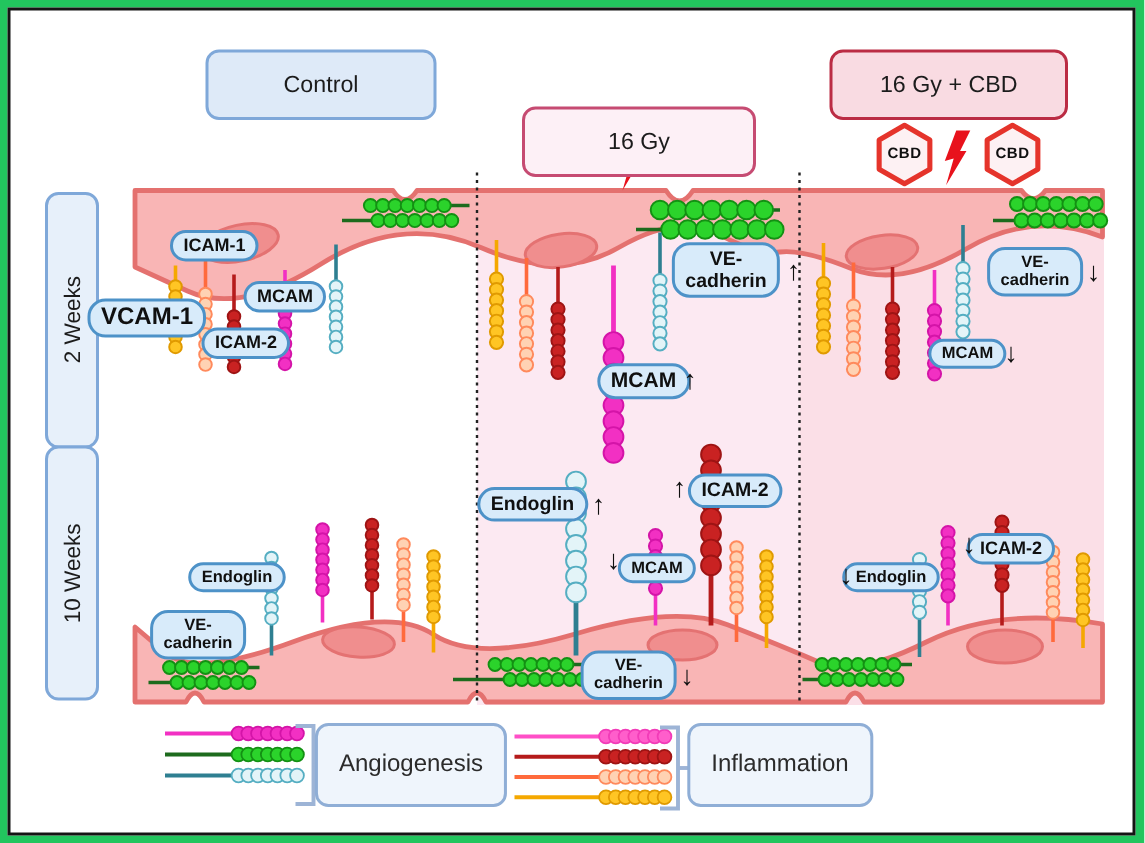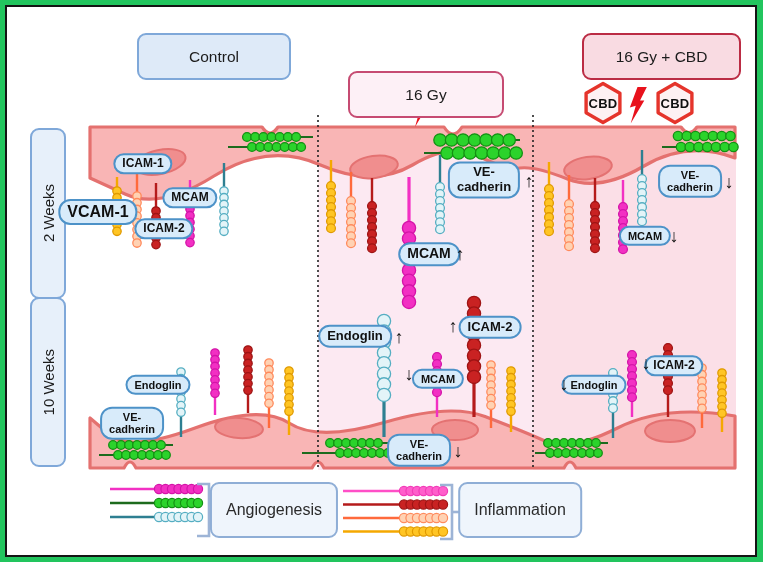--- a/index.html
+++ b/index.html
@@ -3,33 +3,33 @@
 <meta charset="utf-8">
 <style>
   html,body{margin:0;padding:0;background:#fff;font-family:"Liberation Sans",sans-serif;}
   #stage{position:relative;width:763px;height:562px;background:#22c55e;overflow:hidden;}
   #frame{position:absolute;left:5px;top:5px;width:748px;height:548px;border:2.5px solid #141414;background:#fff;}
   #canvas{position:absolute;left:0;top:0;}
   .hdr{position:absolute;display:flex;align-items:center;justify-content:center;
        border-radius:9px;font-size:15.5px;color:#1c1c1c;}
   #hdr-control{left:137px;top:33px;width:150px;height:43px;background:#DEEAF8;border:2px solid #7FA8D9;}
   #hdr-16gy{left:348px;top:33px;width:152px;height:43px;background:#FDF0F6;border:2.5px solid #C64B72;margin-top:38px;}
-  #hdr-16gy-cbd{left:582px;top:33px;width:155px;height:43px;background:#F9DBE2;border:2.5px solid #BB2C44;}
+  #hdr-16gy-cbd{left:553px;top:33px;width:155px;height:43px;background:#F9DBE2;border:2.5px solid #BB2C44;}
   .sidebox{position:absolute;left:30px;width:32px;background:#E7F0FA;border:2px solid #7FA8D9;border-radius:9px;
        display:flex;align-items:center;justify-content:center;}
   #side-2wk{top:128px;height:167px;}
   #side-10wk{top:297px;height:166px;}
   .sidebox span{writing-mode:vertical-rl;transform:rotate(180deg);font-size:15px;color:#1c1c1c;}
   .pill{position:absolute;transform:translate(-50%,-50%);background:#D8EBFA;border:2px solid #4D92C8;
        border-radius:12px;padding:2px 7px;font-weight:bold;color:#101010;text-align:center;
        white-space:pre-line;line-height:1.12;}
   .arrow{position:absolute;transform:translate(-50%,-50%);font-size:18px;font-weight:bold;color:#101010;}
   .legend-pill{position:absolute;transform:translate(-50%,-50%);background:#EFF5FC;border:2px solid #8FAED6;
        border-radius:9px;padding:17px 14px;font-size:16px;color:#2b2b2b;}
-  .cbd-badge{position:absolute;transform:translate(-50%,-50%);font-size:13px;font-weight:bold;color:#101010;letter-spacing:.3px;}
+  .cbd-badge{position:absolute;transform:translate(-50%,-50%);font-size:10px;font-weight:bold;color:#101010;letter-spacing:.3px;}
 </style>
 </head>
 <body>
 
 <div id="stage">
   <div id="frame"></div>
 
   <svg id="canvas" width="763" height="562" viewBox="0 0 763 562">
       <rect x="318" y="132" width="215" height="338" fill="#FCE9F2"></rect>
       <rect x="533" y="132" width="203" height="338" fill="#FBDFE7"></rect>

